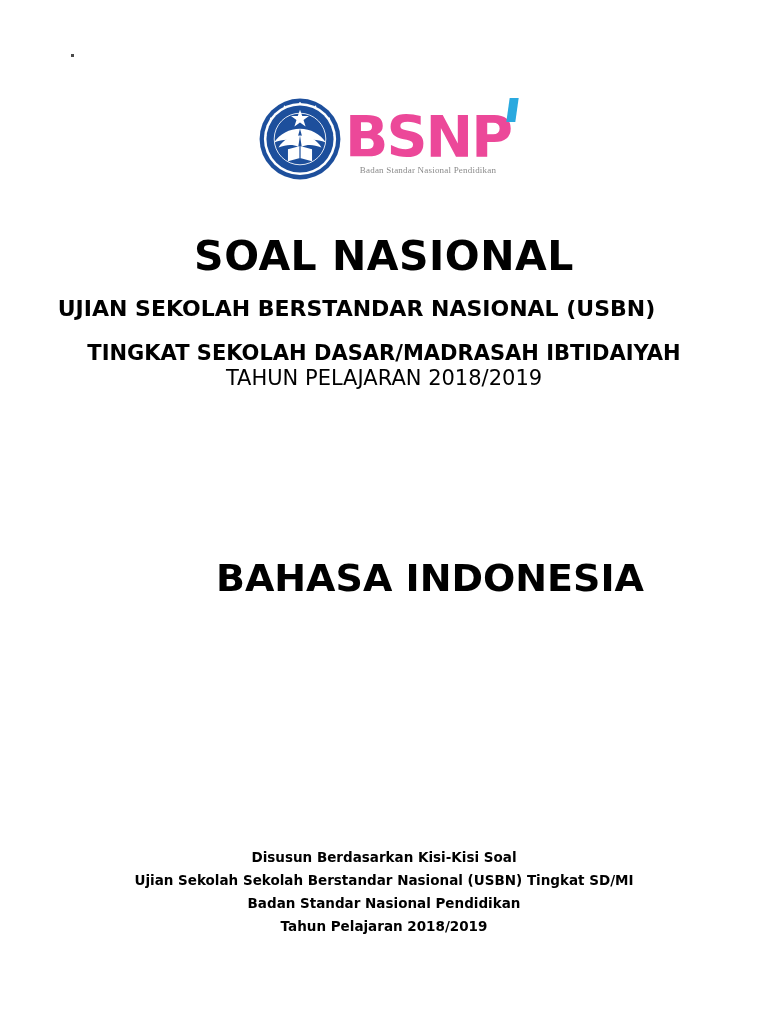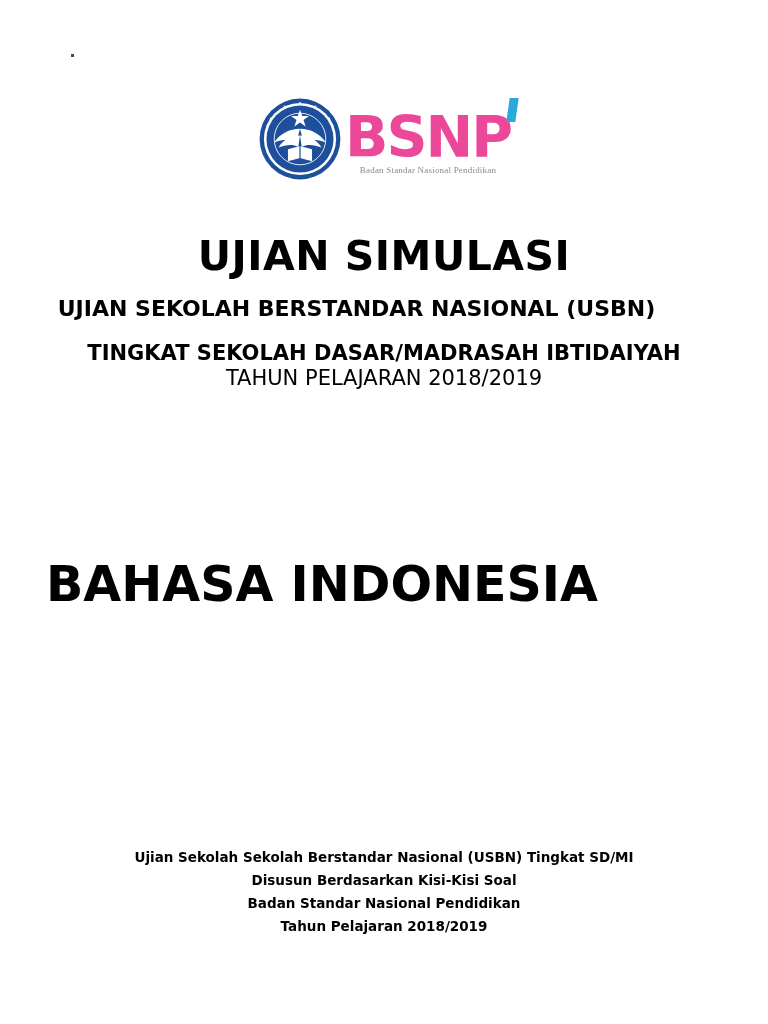--- a/index.html
+++ b/index.html
@@ -130,24 +130,24 @@
     font-family: "DejaVu Sans", sans-serif;
     font-weight: normal;
     font-size: 21px;
   }
 
   .subject {
     position: absolute;
     top: 556px;
     left: 0;
     width: 644px;
-    text-align: center;
-    font-family: "DejaVu Sans", sans-serif;
-    font-weight: bold;
-    font-size: 49px;
+    text-align: right;
+    font-family: "DejaVu Sans", sans-serif;
+    font-weight: bold;
+    font-size: 38px;
     letter-spacing: 0px;
   }
 
   
   .footer {
     position: absolute;
     top: 846px;
     left: 0;
     width: 768px;
     text-align: center;
@@ -198,27 +198,27 @@
         </svg>
       </div>
       <div class="bsnp-text-wrap">
         <span class="bsnp-word">BSNP</span>
         <span class="bsnp-tick"></span>
         <span class="bsnp-sub">Badan Standar Nasional Pendidikan</span>
       </div>
     </div>
   </div>
 
-  <div class="title-main">UJIAN SIMULASI</div>
+  <div class="title-main">SOAL NASIONAL</div>
   <div class="title-line2">UJIAN SEKOLAH BERSTANDAR NASIONAL (USBN)</div>
   <div class="title-line3">TINGKAT SEKOLAH DASAR/MADRASAH IBTIDAIYAH</div>
   <div class="title-line4">TAHUN PELAJARAN 2018/2019</div>
 
   <div class="subject">BAHASA INDONESIA</div>
 
   <div class="footer">
+    <div>Disusun Berdasarkan Kisi-Kisi Soal</div>
     <div>Ujian Sekolah Sekolah Berstandar Nasional  (USBN) Tingkat SD/MI</div>
-    <div>Disusun Berdasarkan Kisi-Kisi Soal</div>
     <div>Badan Standar Nasional Pendidikan</div>
     <div>Tahun Pelajaran 2018/2019</div>
   </div>
 
 </div>
 
 </body></html>

